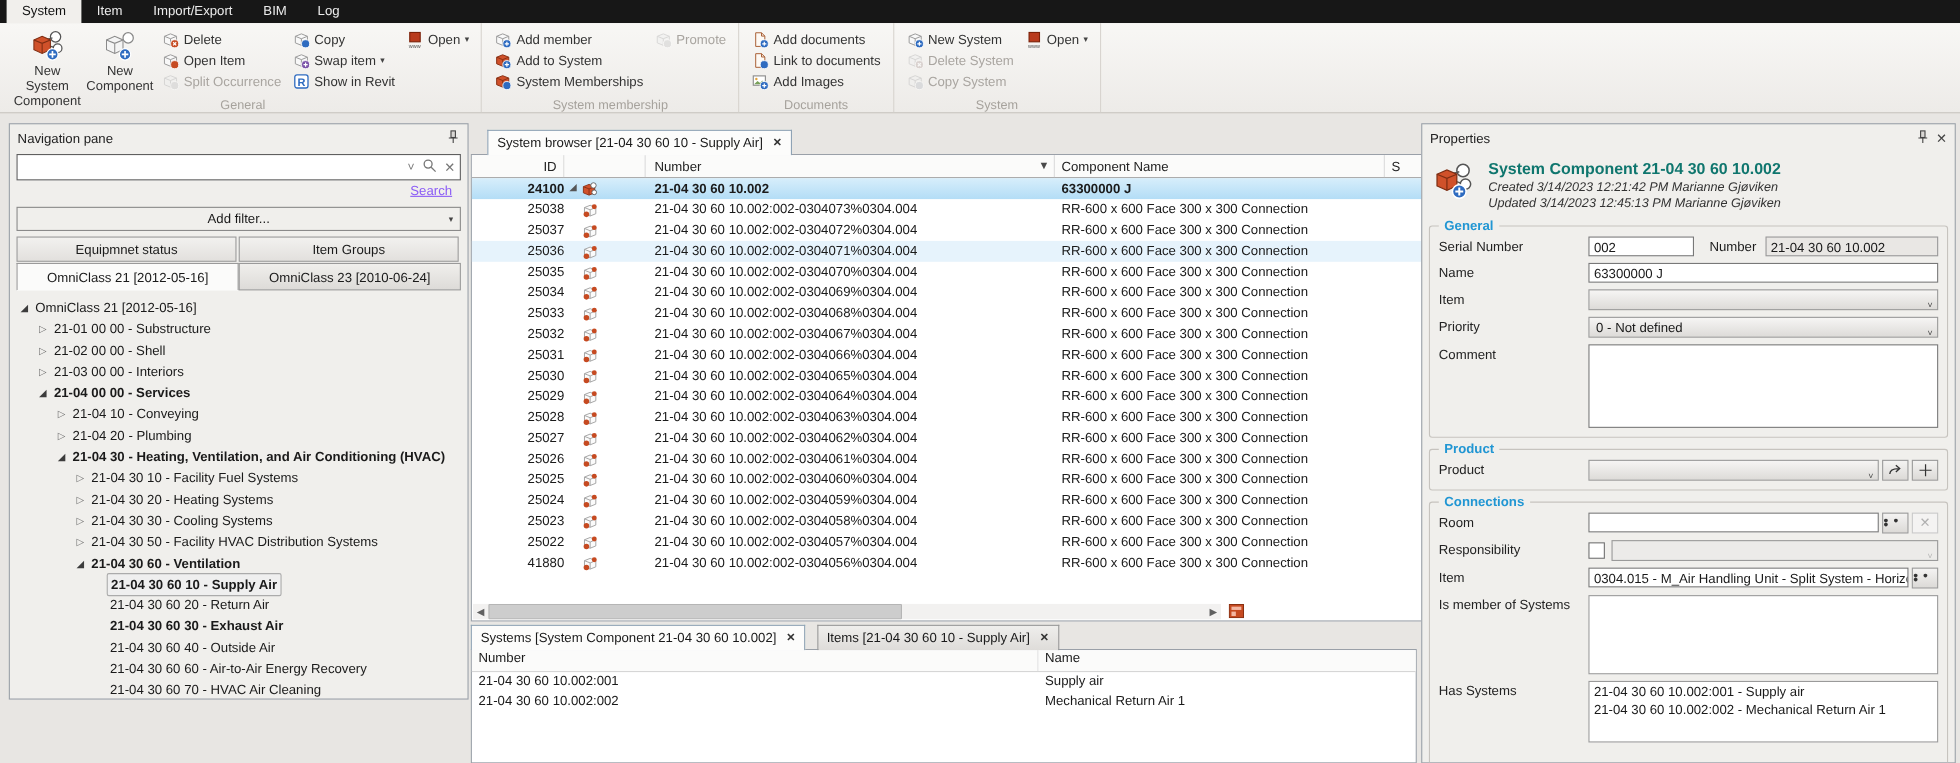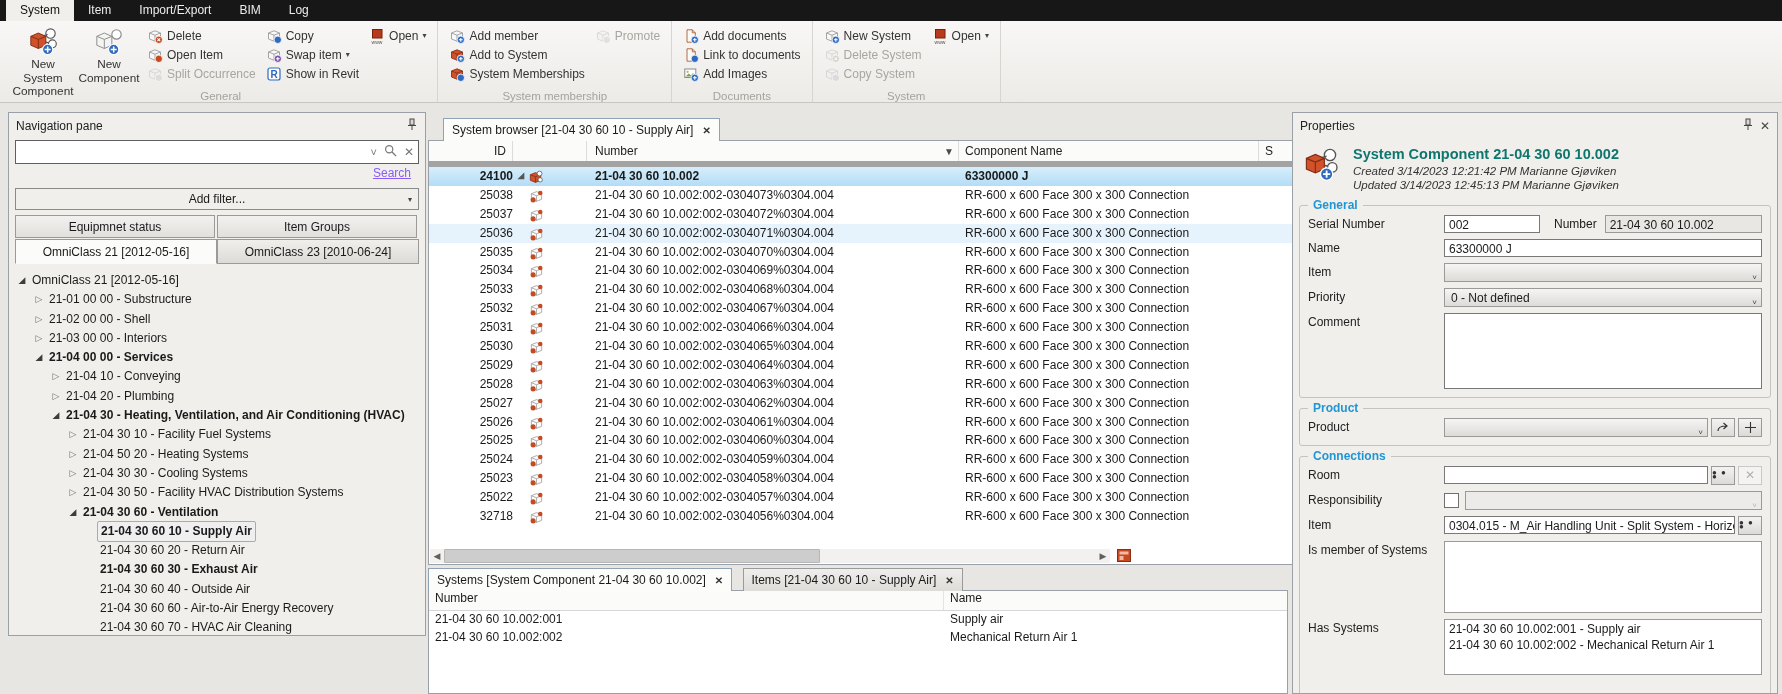--- a/index.html
+++ b/index.html
@@ -45,21 +45,21 @@
   .tlabel{padding:0 3px}
   .tlabel.sel{background:#efefef;border:1px solid #ababab;border-radius:2px;font-weight:bold}
   .tlabel.b{font-weight:bold}
   
   #browserwrap{position:absolute;left:428px;top:112px;width:919px;height:453px}
   .tabstrip{position:relative;height:28px}
   .dtab{position:absolute;bottom:-1px;height:23px;background:#fcfcfb;border:1px solid #8fa3b5;border-bottom:none;display:flex;align-items:center;padding:0 8px;z-index:3;box-sizing:border-box}
   .dtab .x{margin-left:9px;font-size:10px;color:#333;font-weight:bold}
   .dtab.inactive{background:linear-gradient(#efeeec,#dedcd9);border-color:#9a9a9a}
   .tablebox{position:absolute;left:0;top:28px;right:0;bottom:0;background:#fff;border:1px solid #9aa0a8;box-sizing:border-box}
-  .thead{display:flex;height:20px;border-bottom:6px solid #a3a3a3;background:#fbfbfa;color:#222}
+  .thead{display:flex;height:20px;border-bottom:1px solid #a3a3a3;background:#fbfbfa;color:#222}
   .thc{box-sizing:border-box;border-right:1px solid #dcdcdc;display:flex;align-items:center;padding:0 6px;position:relative}
   .mrow{display:flex;height:18.9px;line-height:18.9px;white-space:nowrap}
   .mrow.sel{background:linear-gradient(#d7eefb,#b3ddf6);font-weight:bold}
   .mrow.hov{background:#e6f3fc}
   .c-id{width:84px;text-align:right;flex:none;box-sizing:border-box}
   .c-ic{width:74px;flex:none;box-sizing:border-box;display:flex;align-items:center;padding-left:16px}
   .c-ic.witharr{padding-left:5px}
   .c-num{width:372px;flex:none;box-sizing:border-box;padding-left:8px;overflow:hidden}
   .c-name{width:300px;flex:none;box-sizing:border-box;padding-left:6px;overflow:hidden}
   .c-s{flex:1;overflow:hidden}
@@ -396,21 +396,21 @@
       <div class="trow" style="padding-left: 40px;">
         <span class="tarr exp">◢</span>
         <span class="tlabel b">21-04 30 - Heating, Ventilation, and Air Conditioning (HVAC)</span>
       </div>
       <div class="trow" style="padding-left: 57px;">
         <span class="tarr">▷</span>
         <span class="tlabel">21-04 30 10 - Facility Fuel Systems</span>
       </div>
       <div class="trow" style="padding-left: 57px;">
         <span class="tarr">▷</span>
-        <span class="tlabel">21-04 50 20 - Heating Systems</span>
+        <span class="tlabel">21-04 30 20 - Heating Systems</span>
       </div>
       <div class="trow" style="padding-left: 57px;">
         <span class="tarr">▷</span>
         <span class="tlabel">21-04 30 30 - Cooling Systems</span>
       </div>
       <div class="trow" style="padding-left: 57px;">
         <span class="tarr">▷</span>
         <span class="tlabel">21-04 30 50 - Facility HVAC Distribution Systems</span>
       </div>
       <div class="trow" style="padding-left: 57px;">
@@ -710,21 +710,21 @@
                 <path d="M2.5 5 8 2.8l5.5 2.2v6L8 13.2 2.5 11z" fill="#fbfbfb" stroke="#a0a0a0" stroke-width=".9"></path>
                 <path d="M2.5 5 8 7.2 13.5 5 M8 7.2v6" fill="none" stroke="#a0a0a0" stroke-width=".9"></path>
                 <circle cx="12" cy="4.2" r="2.4" fill="#c64a21"></circle>
                 <circle cx="4.4" cy="11.6" r="2.7" fill="#c64a21"></circle>
               </svg></span>
           </span>
           <span class="c-num">21-04 30 60 10.002:002-0304057%0304.004</span>
           <span class="c-name">RR-600 x 600 Face 300 x 300 Connection</span>
         </div>
         <div class="mrow">
-          <span class="c-id">32718</span>
+          <span class="c-id">41880</span>
           <span class="c-ic">
             <span class="rowic"><svg width="15" height="15" viewBox="0 0 16 16">
                 <path d="M2.5 5 8 2.8l5.5 2.2v6L8 13.2 2.5 11z" fill="#fbfbfb" stroke="#a0a0a0" stroke-width=".9"></path>
                 <path d="M2.5 5 8 7.2 13.5 5 M8 7.2v6" fill="none" stroke="#a0a0a0" stroke-width=".9"></path>
                 <circle cx="12" cy="4.2" r="2.4" fill="#c64a21"></circle>
                 <circle cx="4.4" cy="11.6" r="2.7" fill="#c64a21"></circle>
               </svg></span>
           </span>
           <span class="c-num">21-04 30 60 10.002:002-0304056%0304.004</span>
           <span class="c-name">RR-600 x 600 Face 300 x 300 Connection</span>

